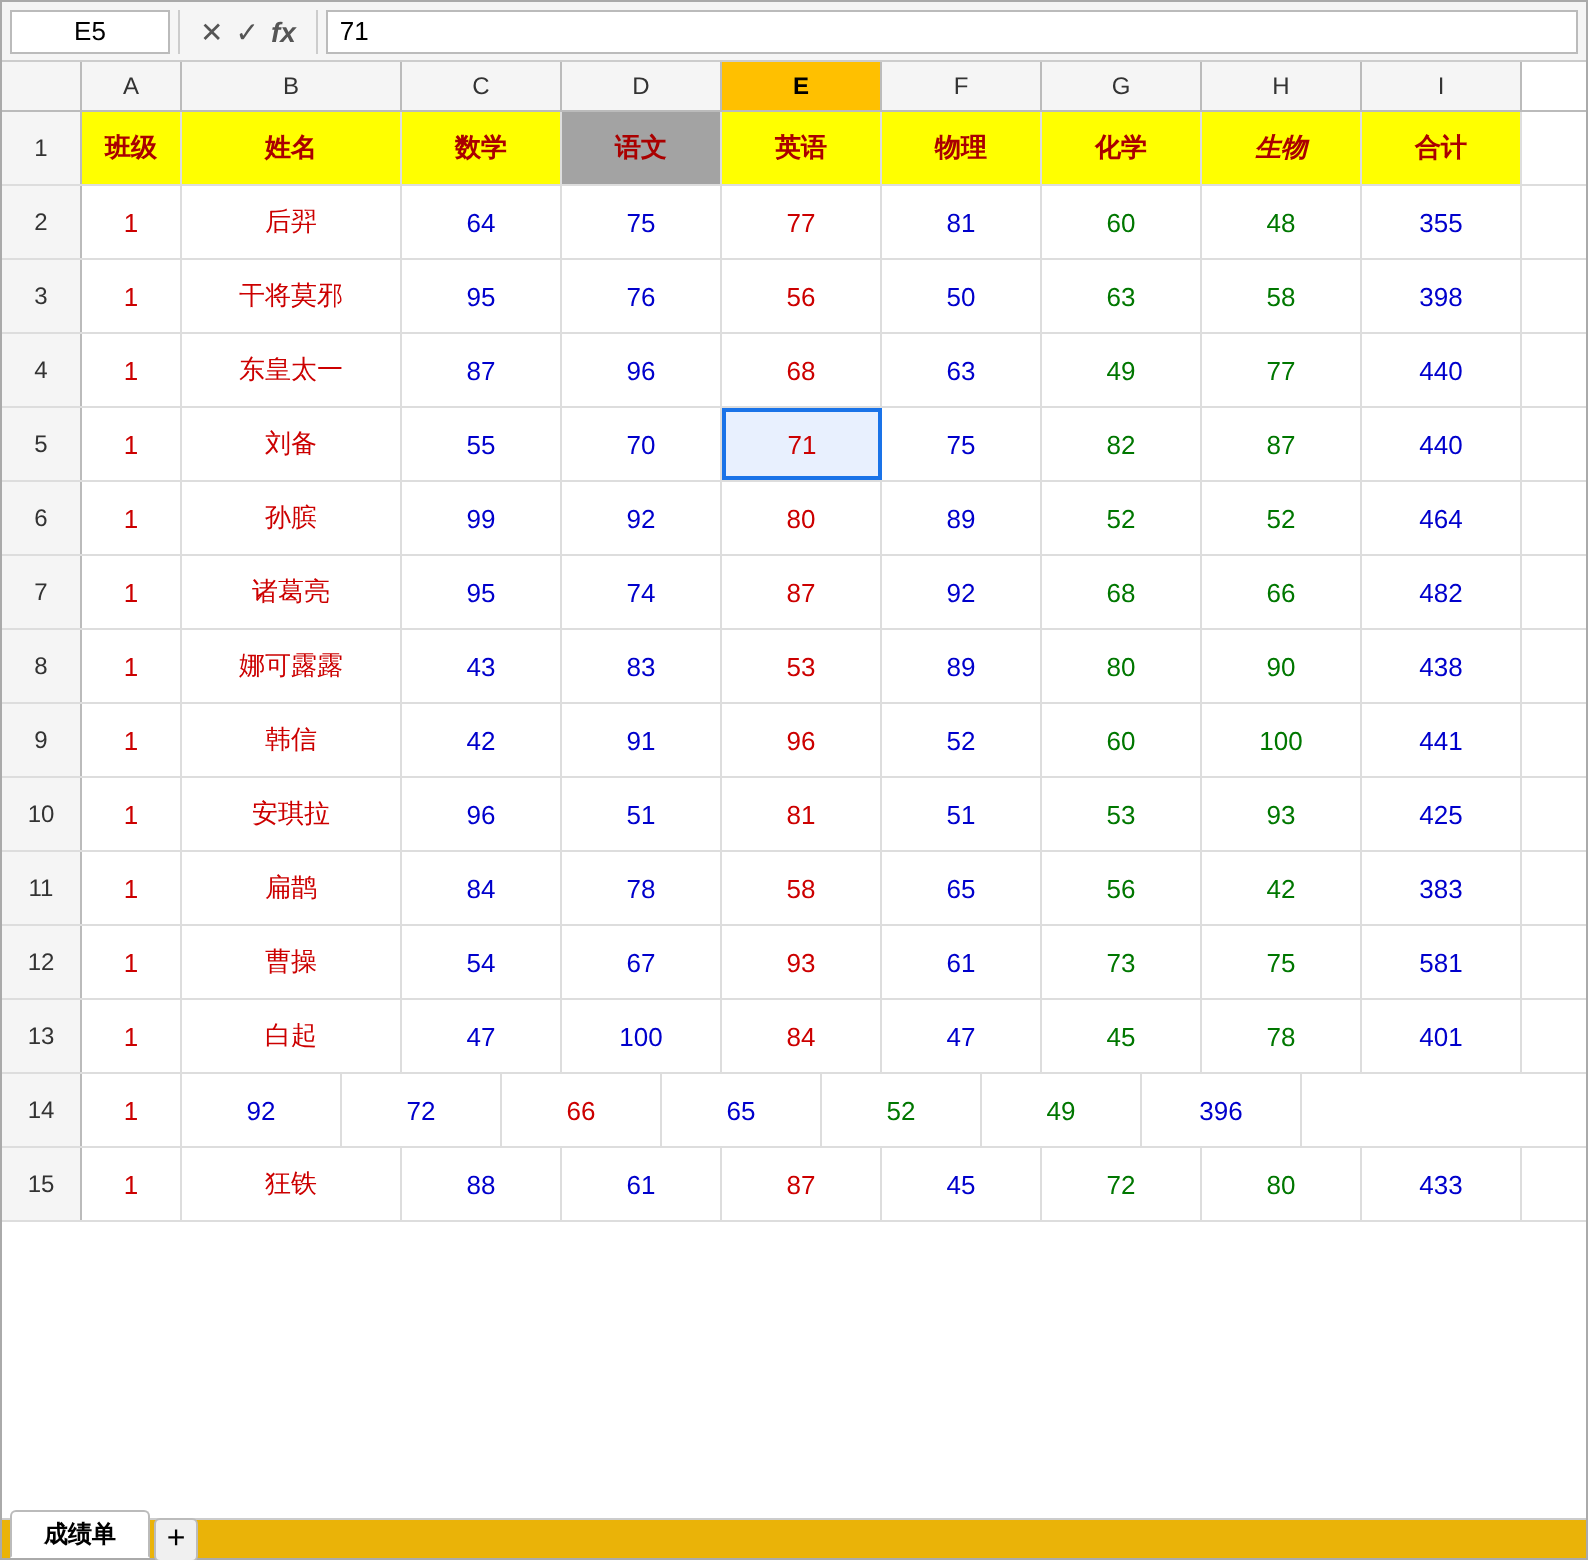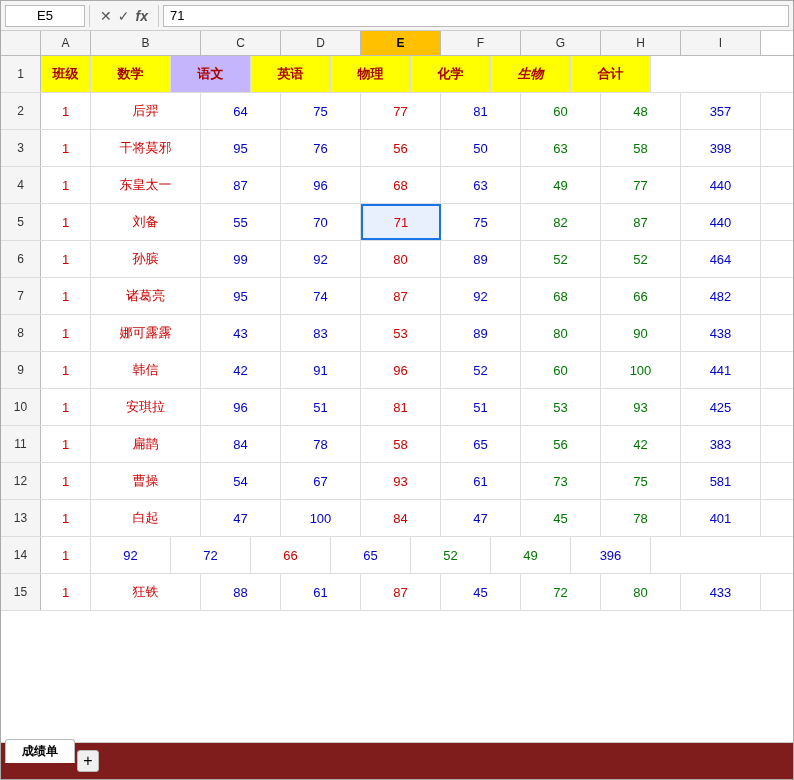--- a/index.html
+++ b/index.html
@@ -62,22 +62,22 @@
       display: flex; align-items: center; justify-content: center;
       font-size: 13px; position: relative;
     }
 
     
     .header-row .cell { background: #ffff00; font-weight: bold; color: #aa0000; height: 36px; }
     .header-row .row-num { background: #f5f5f5; }
 
     
     .tab-bar {
-      height: 37px; background: #7f1d1d; border-top: 1px solid #ccc;
-      display: flex; align-items: flex-end; padding: 16px 4px; gap: 2px;
+      height: 20px; background: #eab308; border-top: 1px solid #ccc;
+      display: flex; align-items: flex-end; padding: 0 4px; gap: 2px;
     }
     .sheet-tab {
       height: 24px; padding: 0 16px;
       background: #fff; border: 1px solid #bbb; border-bottom: none;
       display: flex; align-items: center; font-size: 12px; cursor: pointer;
       border-radius: 3px 3px 0 0;
     }
     .sheet-tab.active { background: #fff; border-bottom: 1px solid #fff; font-weight: bold; }
     .add-sheet-btn {
       height: 22px; width: 22px;
@@ -124,40 +124,41 @@
       <div class="col-header" style="width:80px;min-width:80px;">G</div>
       <div class="col-header" style="width:80px;min-width:80px;">H</div>
       <div class="col-header" style="width:80px;min-width:80px;">I</div>
     </div>
 
     <div class="grid-body" id="grid-body">
 
       <div class="grid-row header-row">
         <div class="row-num">1</div>
         <div class="cell c-red" style="width:50px;min-width:50px;background:#ffff00;font-weight:bold;">班级</div>
+        <div class="cell c-red" style="width:110px;min-width:110px;background:#ffff00;font-weight:bold;">姓名</div>
         <div class="cell c-red" style="width:80px;min-width:80px;background:#ffff00;font-weight:bold;">数学</div>
-        <div class="cell c-red" style="width:80px;min-width:80px;background:#c4b5fd;font-weight:bold;">语文</div>
+        <div class="cell c-red" style="width:80px;min-width:80px;background:#a3a3a3;font-weight:bold;">语文</div>
         <div class="cell c-red" style="width:80px;min-width:80px;background:#ffff00;font-weight:bold;">英语</div>
         <div class="cell c-red" style="width:80px;min-width:80px;background:#ffff00;font-weight:bold;">物理</div>
         <div class="cell c-red" style="width:80px;min-width:80px;background:#ffff00;font-weight:bold;">化学</div>
         <div class="cell c-red" style="width:80px;min-width:80px;background:#ffff00;font-weight:bold;font-style:italic;">生物</div>
         <div class="cell c-red" style="width:80px;min-width:80px;background:#ffff00;font-weight:bold;">合计</div>
       </div>
 
     <div class="grid-row">
           <div class="row-num">2</div>
           <div class="cell c-red" style="width: 50px; min-width: 50px;">1</div>
           <div class="cell c-red" style="width: 110px; min-width: 110px;">后羿</div>
           <div class="cell c-blue" style="width: 80px; min-width: 80px;">64</div>
           <div class="cell c-blue" style="width: 80px; min-width: 80px;">75</div>
           <div class="cell c-red" style="width: 80px; min-width: 80px;">77</div>
           <div class="cell c-blue" style="width: 80px; min-width: 80px;">81</div>
           <div class="cell c-green" style="width: 80px; min-width: 80px;">60</div>
           <div class="cell c-green" style="width: 80px; min-width: 80px;">48</div>
-          <div class="cell c-blue" style="width: 80px; min-width: 80px;">357</div>
+          <div class="cell c-blue" style="width: 80px; min-width: 80px;">355</div>
         </div>
         <div class="grid-row">
           <div class="row-num">3</div>
           <div class="cell c-red" style="width: 50px; min-width: 50px;">1</div>
           <div class="cell c-red" style="width: 110px; min-width: 110px;">干将莫邪</div>
           <div class="cell c-blue" style="width: 80px; min-width: 80px;">95</div>
           <div class="cell c-blue" style="width: 80px; min-width: 80px;">76</div>
           <div class="cell c-red" style="width: 80px; min-width: 80px;">56</div>
           <div class="cell c-blue" style="width: 80px; min-width: 80px;">50</div>
           <div class="cell c-green" style="width: 80px; min-width: 80px;">63</div>

